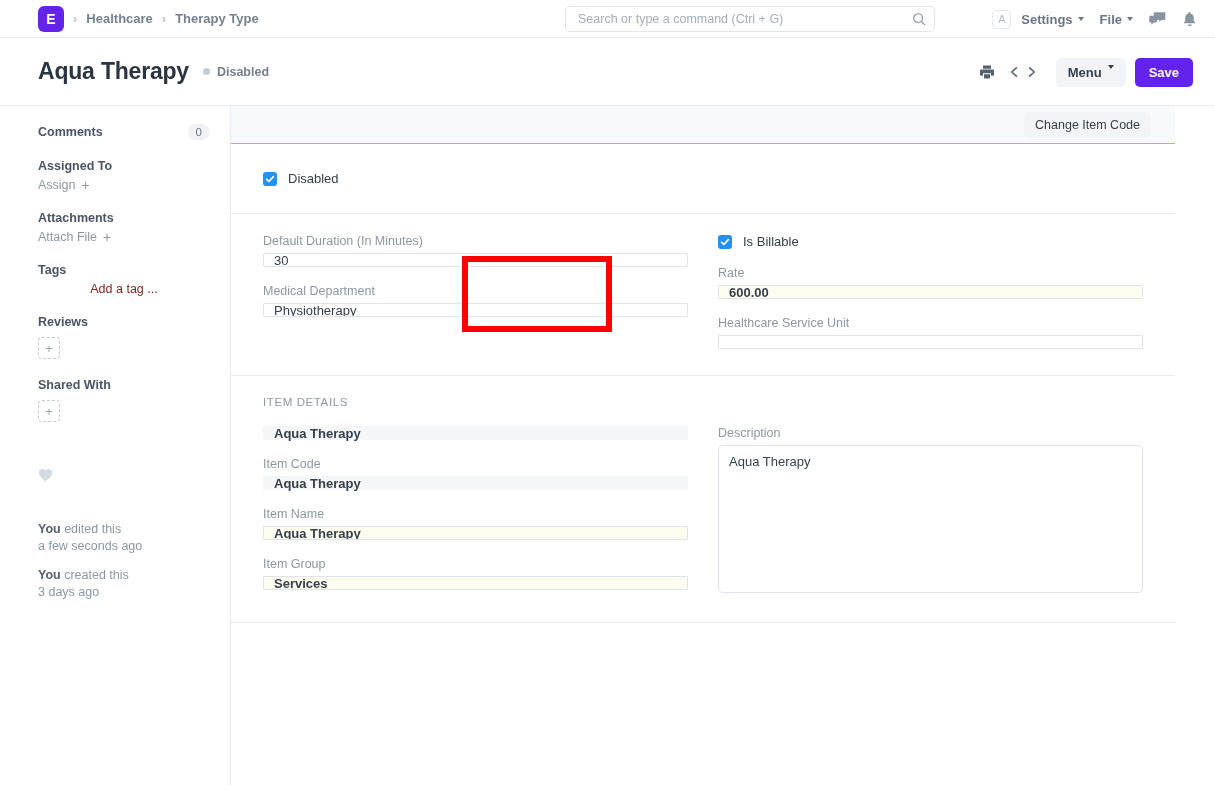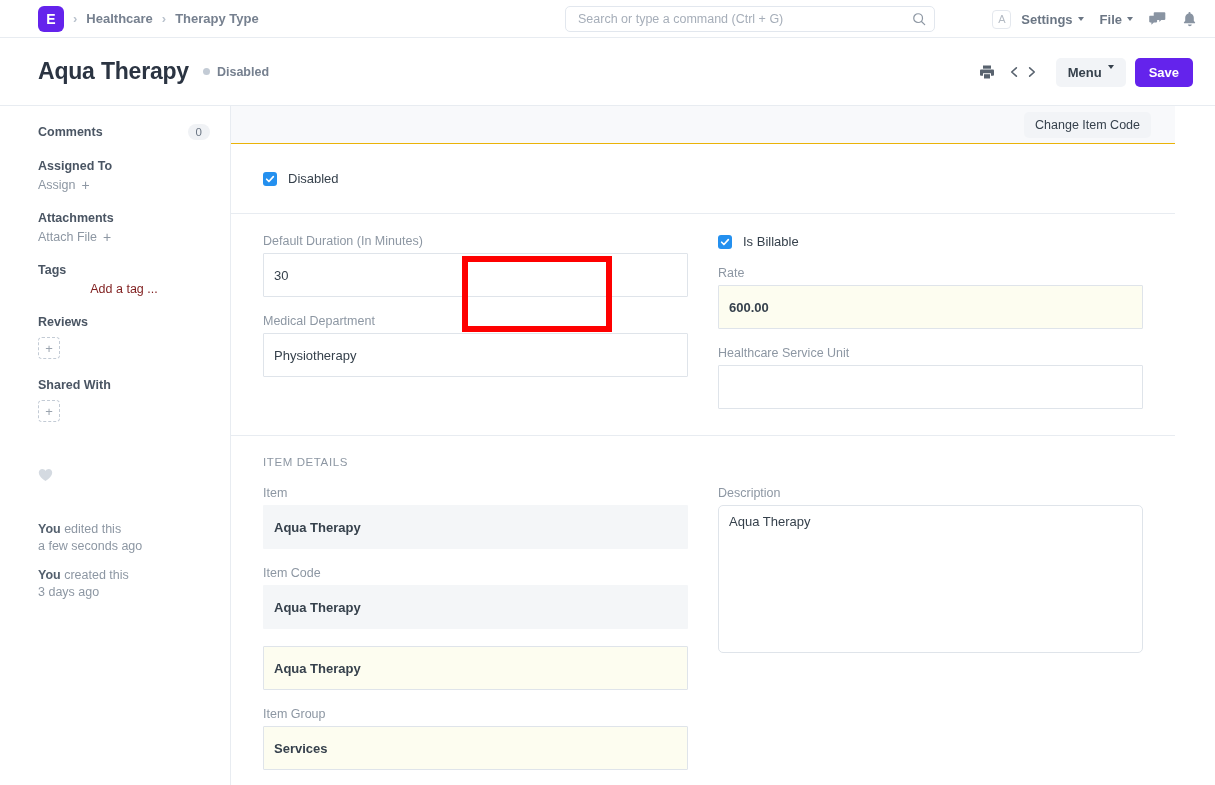--- a/index.html
+++ b/index.html
@@ -189,21 +189,21 @@
   .grid2 { display:flex; gap:30px; }
   .col { flex:1; min-width:0; }
 
   .field { margin-bottom:17px; }
   .field:last-child { margin-bottom:0; }
   .flabel {
     display:block; font-size:12.5px; color:#8d97a3;
     margin-bottom:5px;
   }
   .fctl {
-    width:100%; height:44px;
+    width:100%; height:14px;
     border:1px solid #dfe4ea; border-radius:1px;
     background:#ffffff;
     font-family:"Liberation Sans", sans-serif;
     font-size:13px; color:#36414c;
     padding:0 10px; outline:none;
     display:flex; align-items:center;
   }
   .fctl.mod { background:#fdfdf0; font-weight:bold; }
   .fctl.ro {
     background:#f4f6f8; border-color:transparent;
@@ -419,28 +419,28 @@
             </div>
           </div>
         </div>
       </div>
 
       <div class="sec pad">
         <div class="sec-title">ITEM DETAILS</div>
         <div class="grid2">
           <div class="col">
             <div class="field">
-              <label class="flabel">Item</label>
               <div class="fctl ro">Aqua Therapy</div>
             </div>
             <div class="field">
               <label class="flabel">Item Code</label>
               <div class="fctl ro">Aqua Therapy</div>
             </div>
             <div class="field">
+              <label class="flabel">Item Name</label>
               <input class="fctl mod" value="Aqua Therapy" style="">
             </div>
             <div class="field">
               <label class="flabel">Item Group</label>
               <input class="fctl mod" value="Services" style="">
             </div>
           </div>
 
           <div class="col">
             <div class="field">

